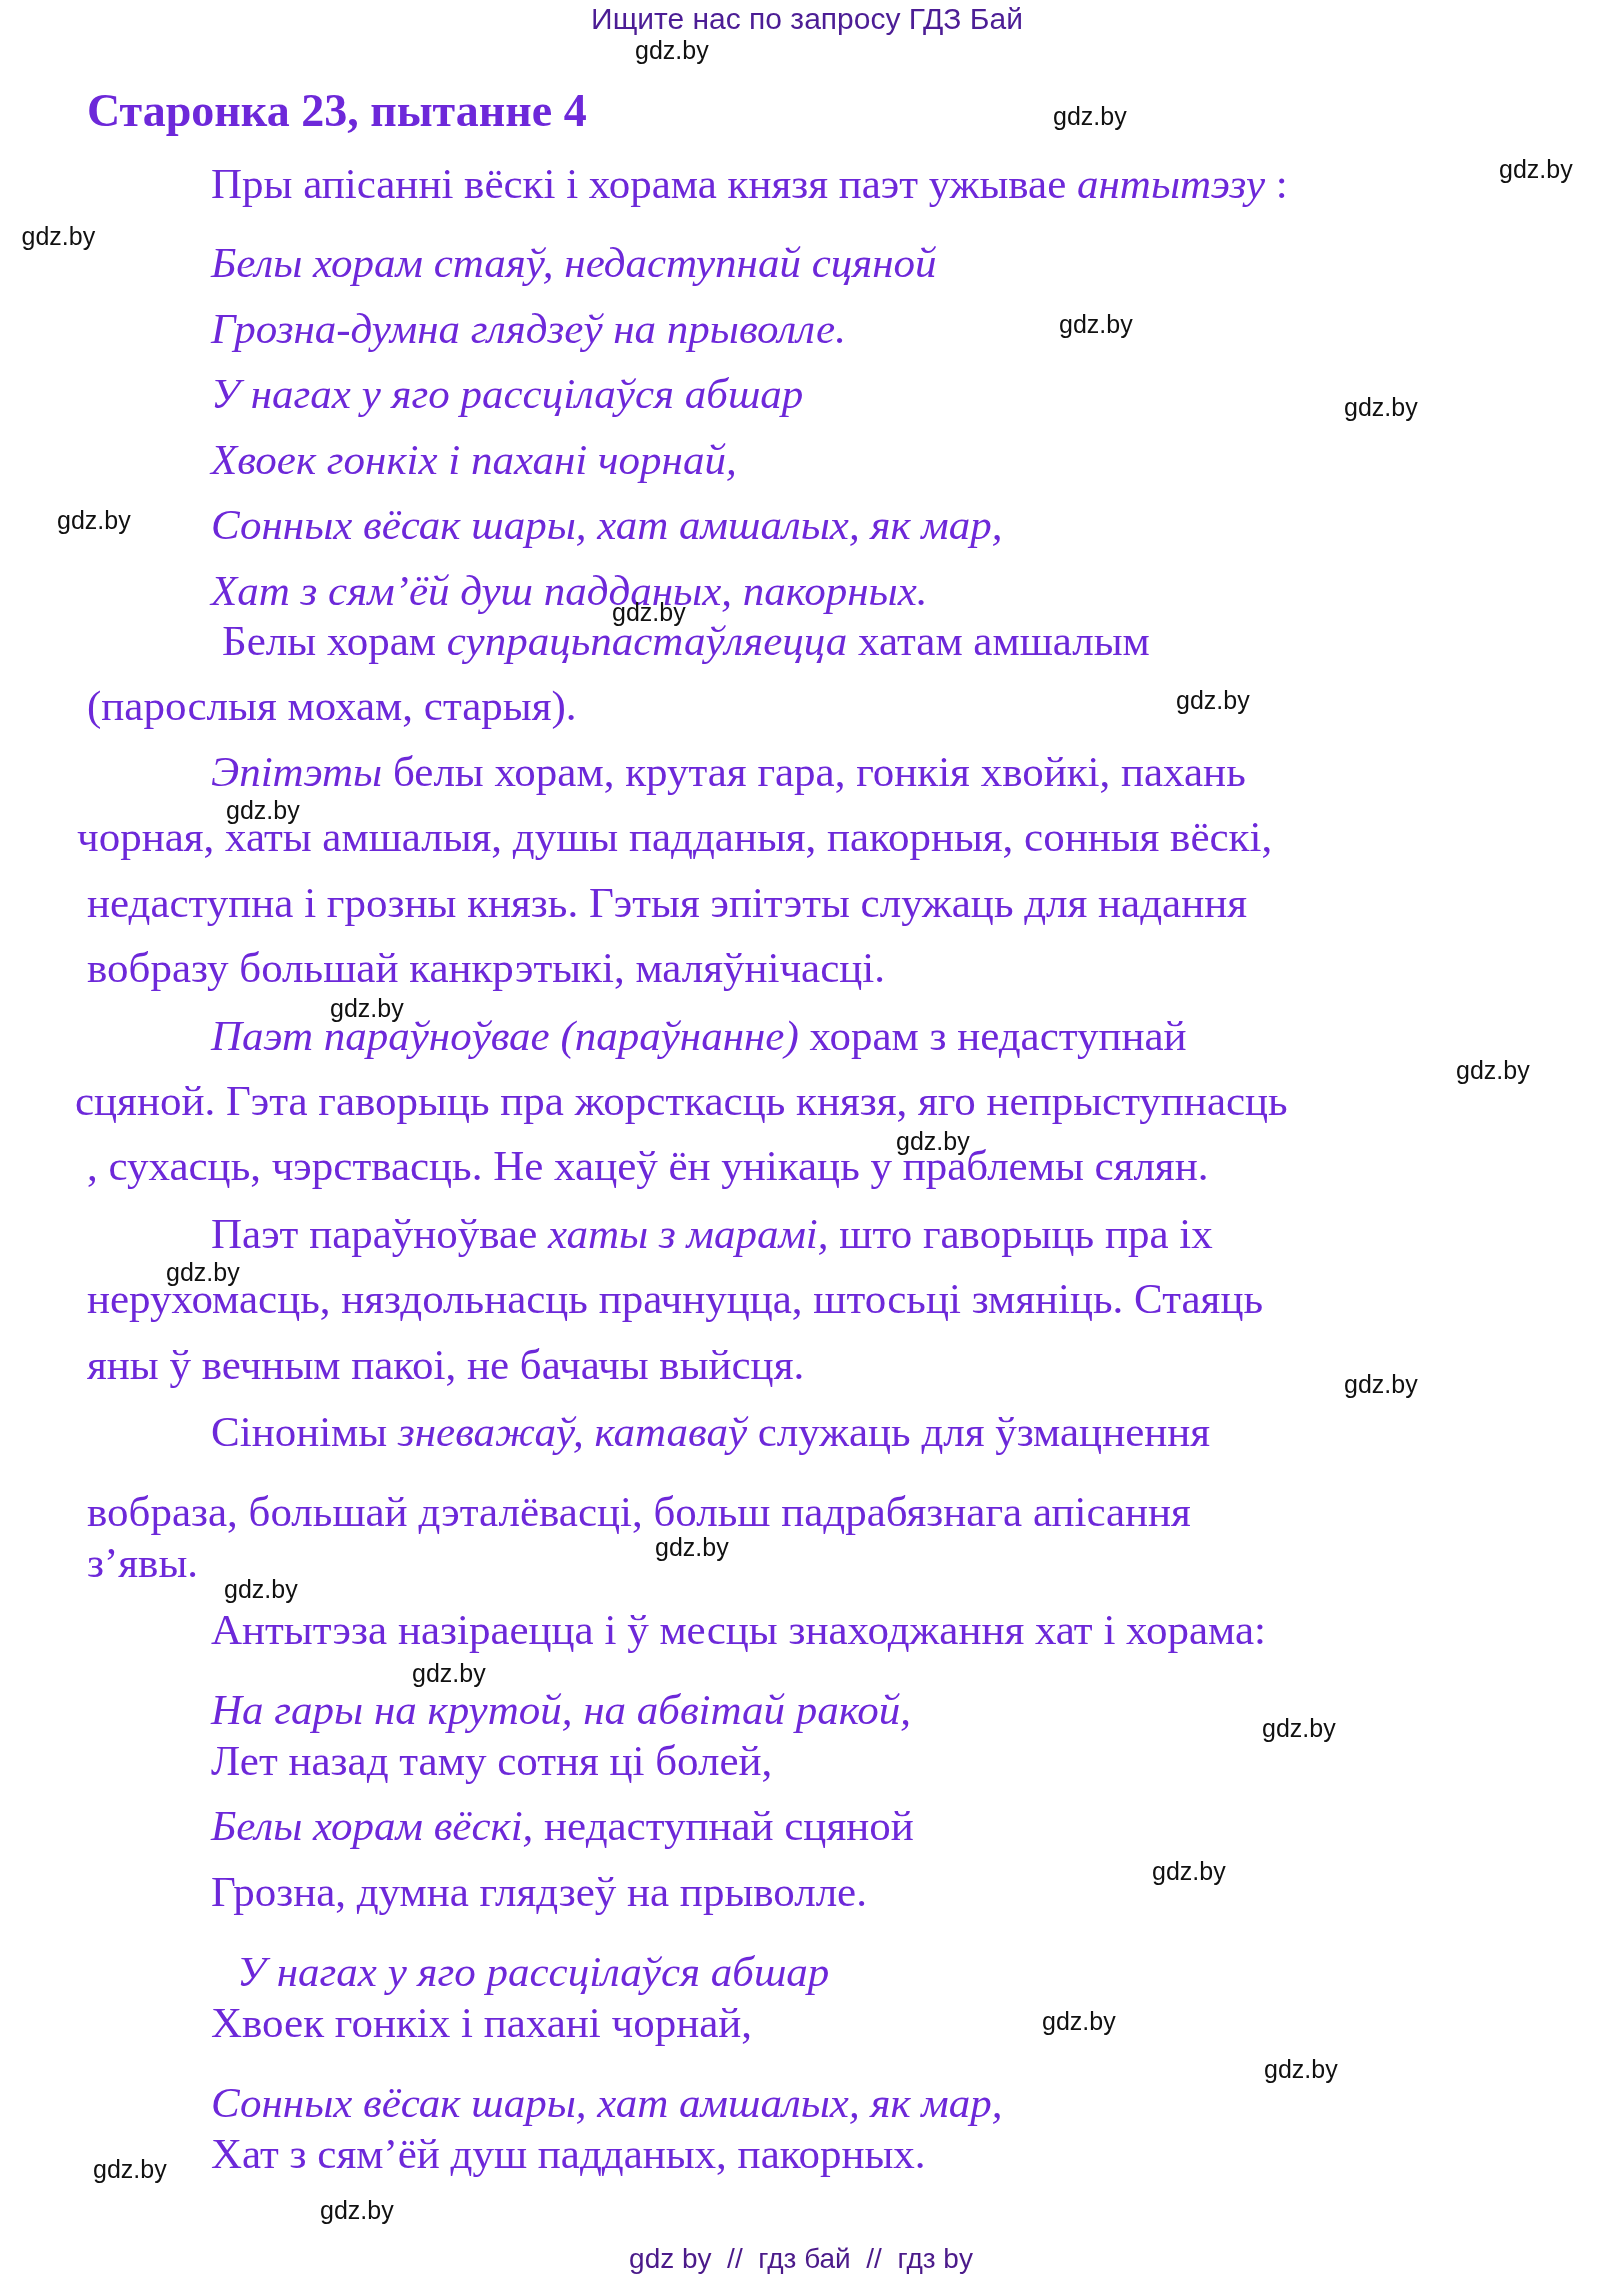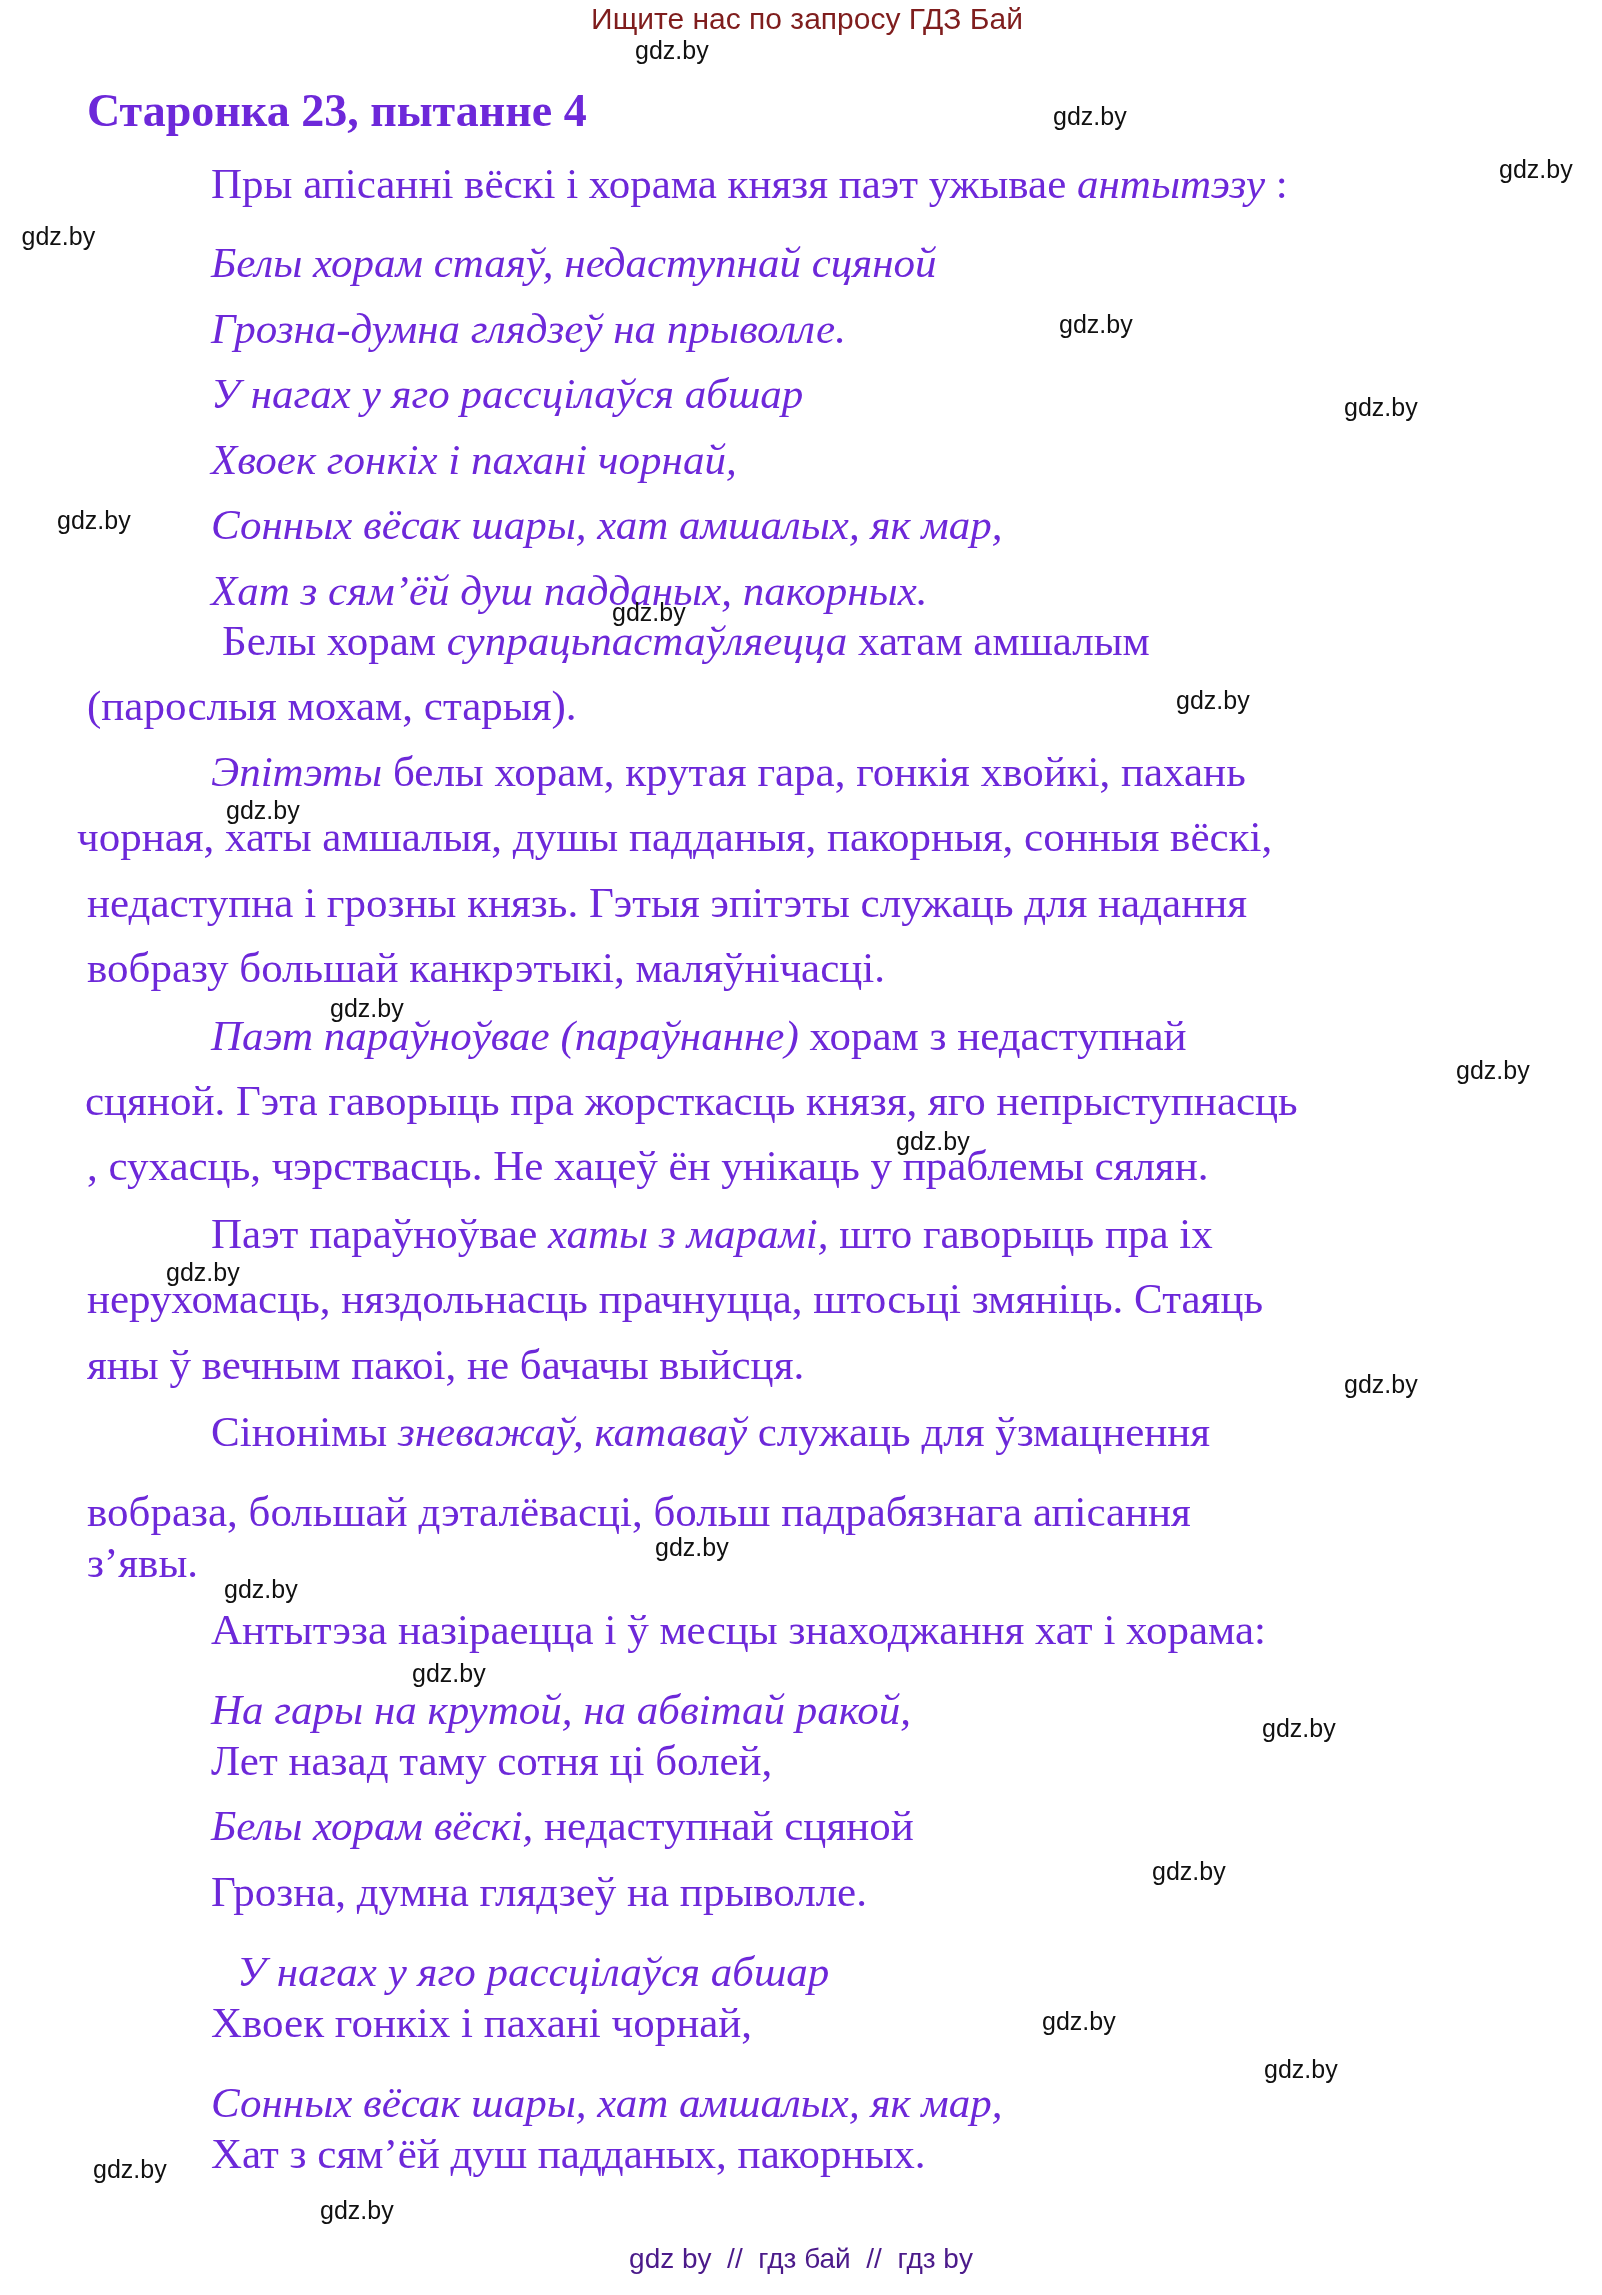--- a/index.html
+++ b/index.html
@@ -8,21 +8,21 @@
   .line { position: absolute; white-space: nowrap; font-size: 43px; line-height: 52px; }
   .it { font-style: italic; margin-top: 15px; }
   .heading { position: absolute; left: 87px; top: 83px; font-size: 46px; font-weight: bold; line-height: 55px; white-space: nowrap; }
   .wm { position: absolute; font-family: "Liberation Sans", "DejaVu Sans", sans-serif; font-size: 25px; color: #111; line-height: 29px; white-space: nowrap; }
   .banner { position: absolute; left: 0; right: 0; top: 1.7px; text-align: center; font-family: "Liberation Sans", "DejaVu Sans", sans-serif; font-size: 30px; line-height: 34px; }
   .footer { position: absolute; left: 0; right: 0; top: 2242px; text-align: center; font-family: "Liberation Sans", "DejaVu Sans", sans-serif; font-size: 28px; line-height: 34px; }
 </style>
 </head>
 <body>
 
-<div class="banner" style="color:#7f1d1d;padding-left:12px;">Ищите нас по запросу ГДЗ Бай</div>
+<div class="banner" style="color:#4c1d95;padding-left:12px;">Ищите нас по запросу ГДЗ Бай</div>
 
 <div class="heading serif">Старонка 23, пытанне 4</div>
 
 <div class="line serif" style="left:211px; top:158px;">
   <span>Пры апісанні вёскі і хорама князя паэт ужывае </span><span class="it">антытэзу</span><span> :</span>
 </div>
 <div class="line serif it" style="left:211px; top:222px;">Белы хорам стаяў, недаступнай сцяной</div>
 <div class="line serif it" style="left:211px; top:288px;">Грозна-думна глядзеў на прыволле.</div>
 <div class="line serif it" style="left:211px; top:353px;">У нагах у яго рассцілаўся абшар</div>
 <div class="line serif it" style="left:211px; top:419px;">Хвоек гонкіх і пахані чорнай,</div>
@@ -37,21 +37,21 @@
 <div class="line serif" style="left:211px; top:746px;">
   <span class="it">Эпітэты</span><span> белы хорам, крутая гара,  гонкія хвойкі, пахань</span>
 </div>
 <div class="line serif" style="left:77px; top:811px;">чорная, хаты амшалыя, душы падданыя, пакорныя, сонныя вёскі,</div>
 <div class="line serif" style="left:87px; top:877px;">недаступна і грозны князь. Гэтыя эпітэты служаць для надання</div>
 <div class="line serif" style="left:87px; top:942px;">вобразу большай канкрэтыкі, маляўнічасці.</div>
 
 <div class="line serif" style="left:211px; top:1010px;">
   <span class="it">Паэт параўноўвае (параўнанне)</span><span> хорам з недаступнай</span>
 </div>
-<div class="line serif" style="left:85px; top:1075px;text-align:right;">сцяной. Гэта гаворыць пра жорсткасць князя, яго непрыступнасць</div>
+<div class="line serif" style="left:75px; top:1075px;text-align:right;">сцяной. Гэта гаворыць пра жорсткасць князя, яго непрыступнасць</div>
 <div class="line serif" style="left:87px; top:1140px;">, сухасць, чэрствасць. Не хацеў ён унікаць у праблемы сялян.</div>
 
 <div class="line serif" style="left:211px; top:1208px;">
   <span>Паэт параўноўвае </span><span class="it">хаты з марамі,</span><span> што гаворыць пра іх</span>
 </div>
 <div class="line serif" style="left:87px; top:1273px;">нерухомасць, няздольнасць прачнуцца, штосьці змяніць. Стаяць</div>
 <div class="line serif" style="left:87px; top:1339px;">яны ў вечным пакоі, не бачачы выйсця.</div>
 
 <div class="line serif" style="left:211px; top:1406px;">
   <span>Сінонімы </span><span class="it">зневажаў, катаваў</span><span> служаць для ўзмацнення</span>

